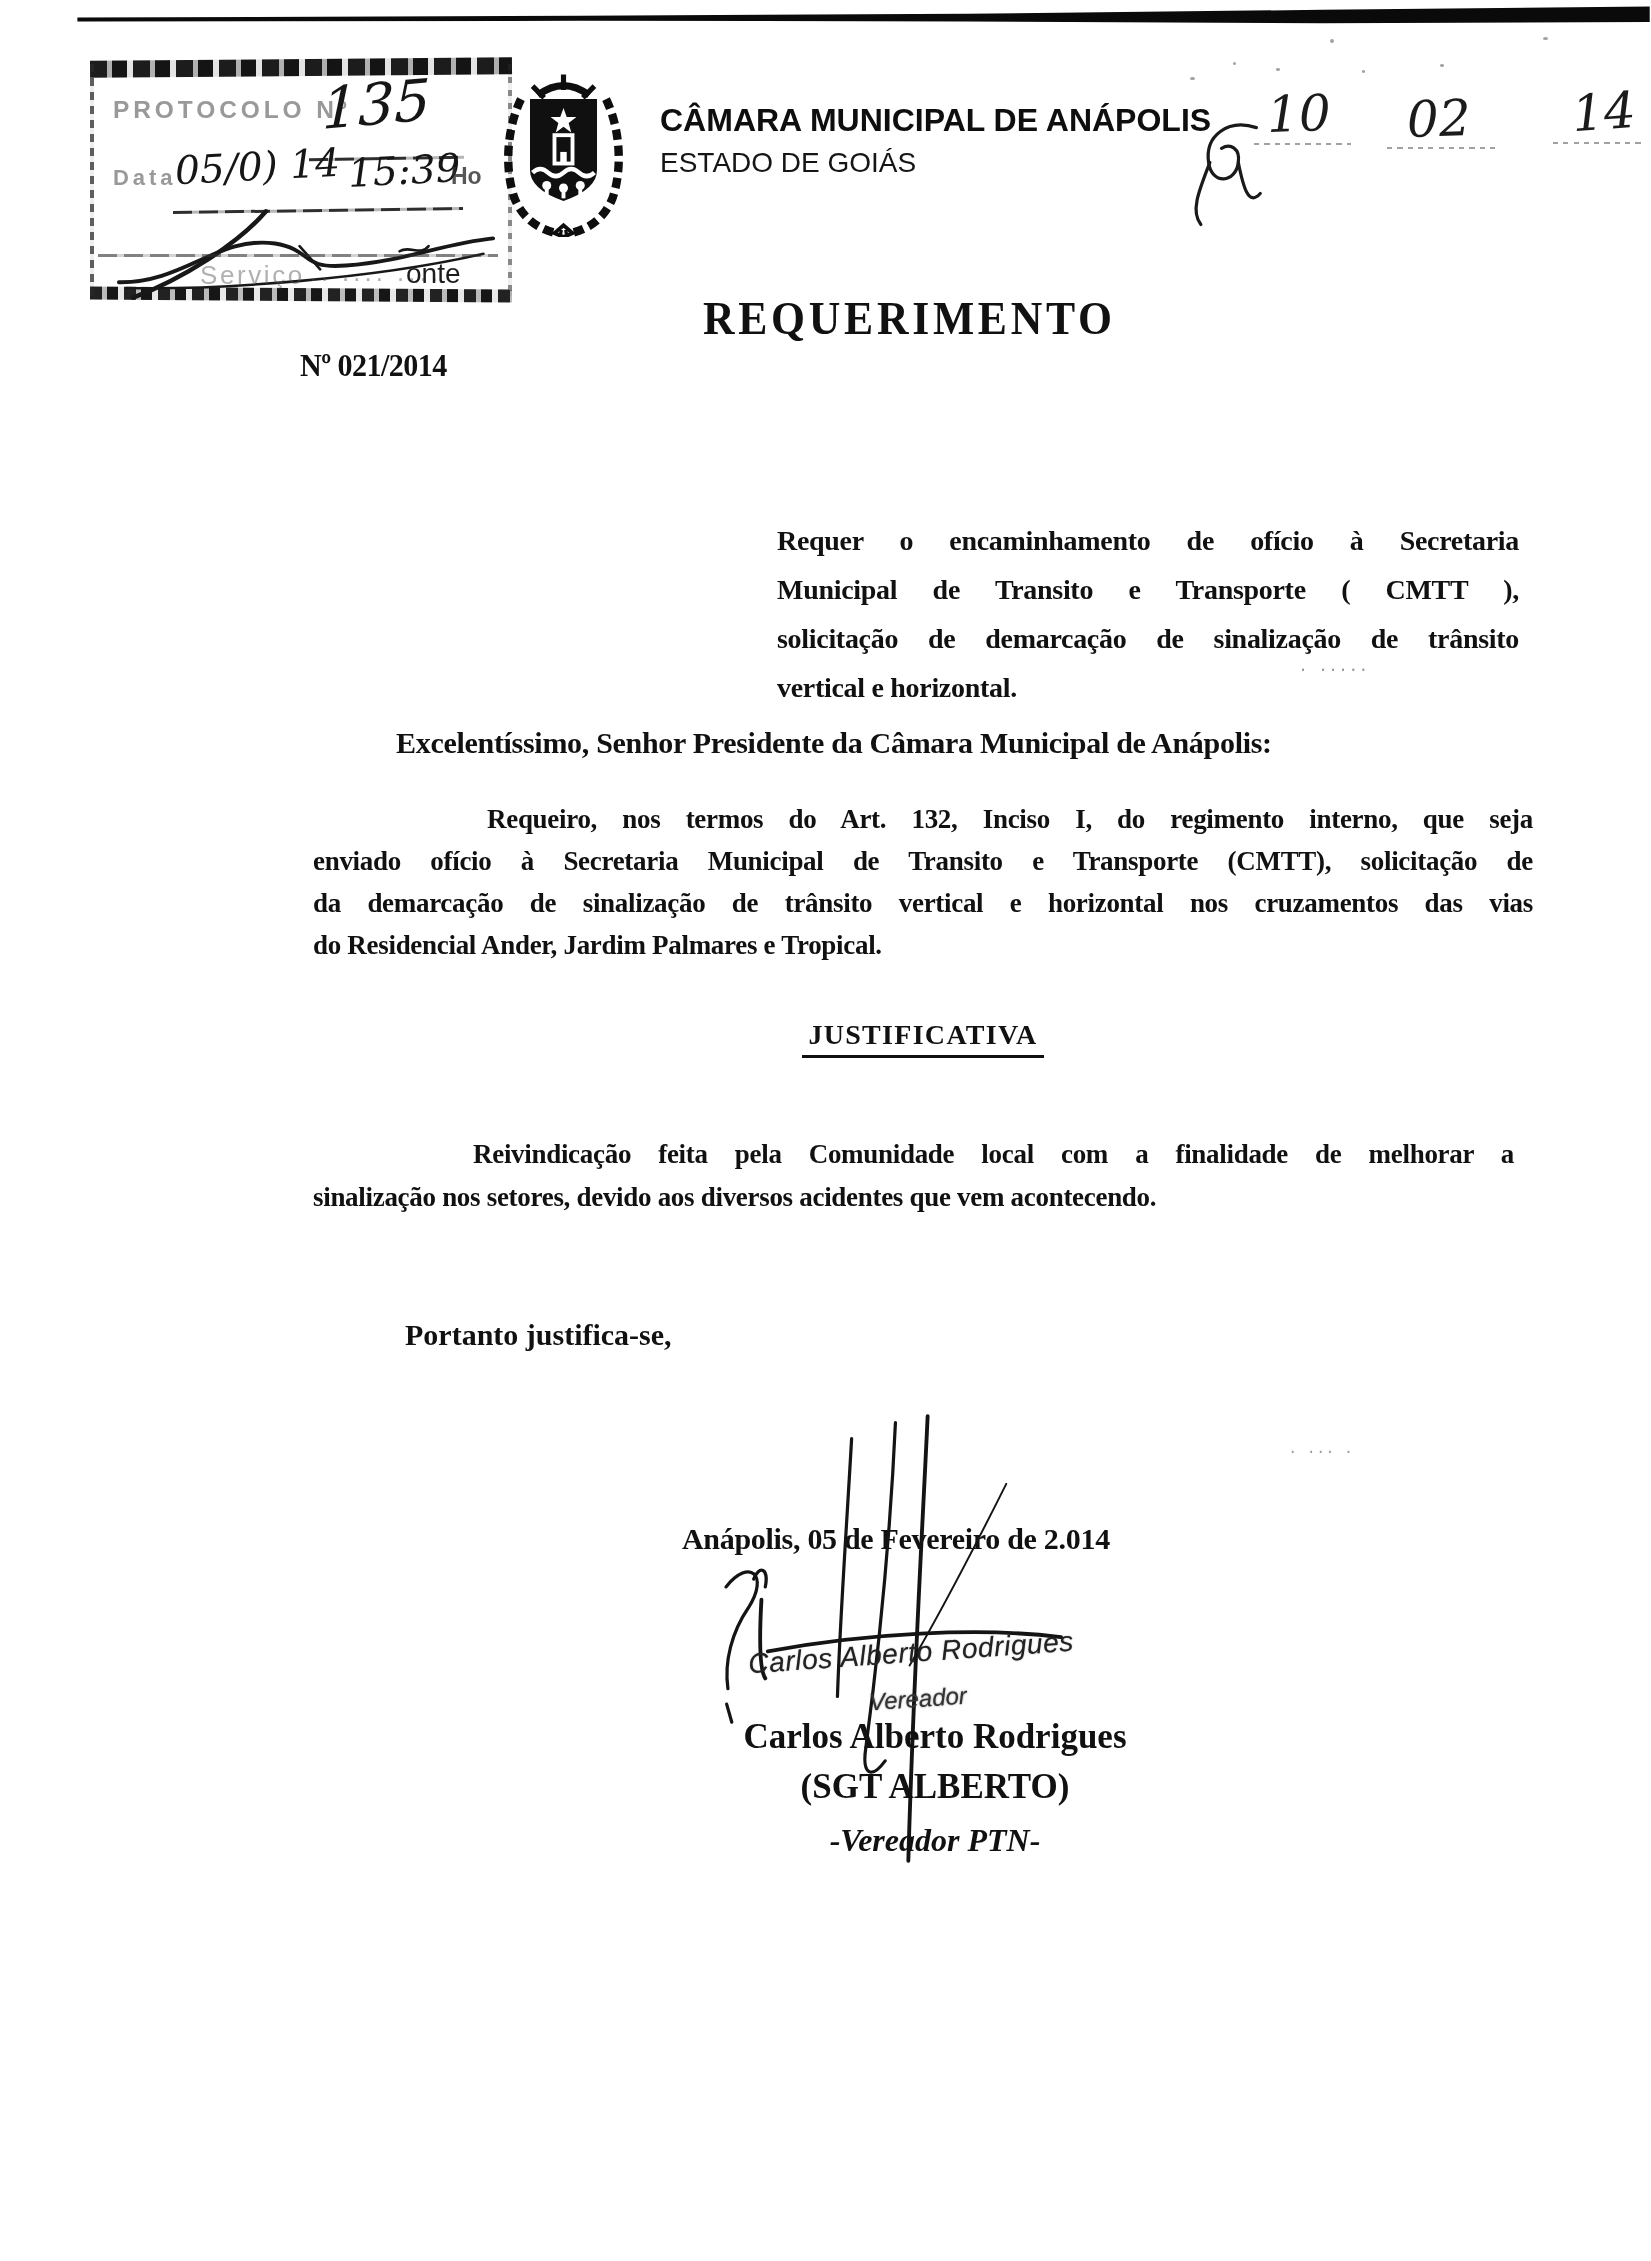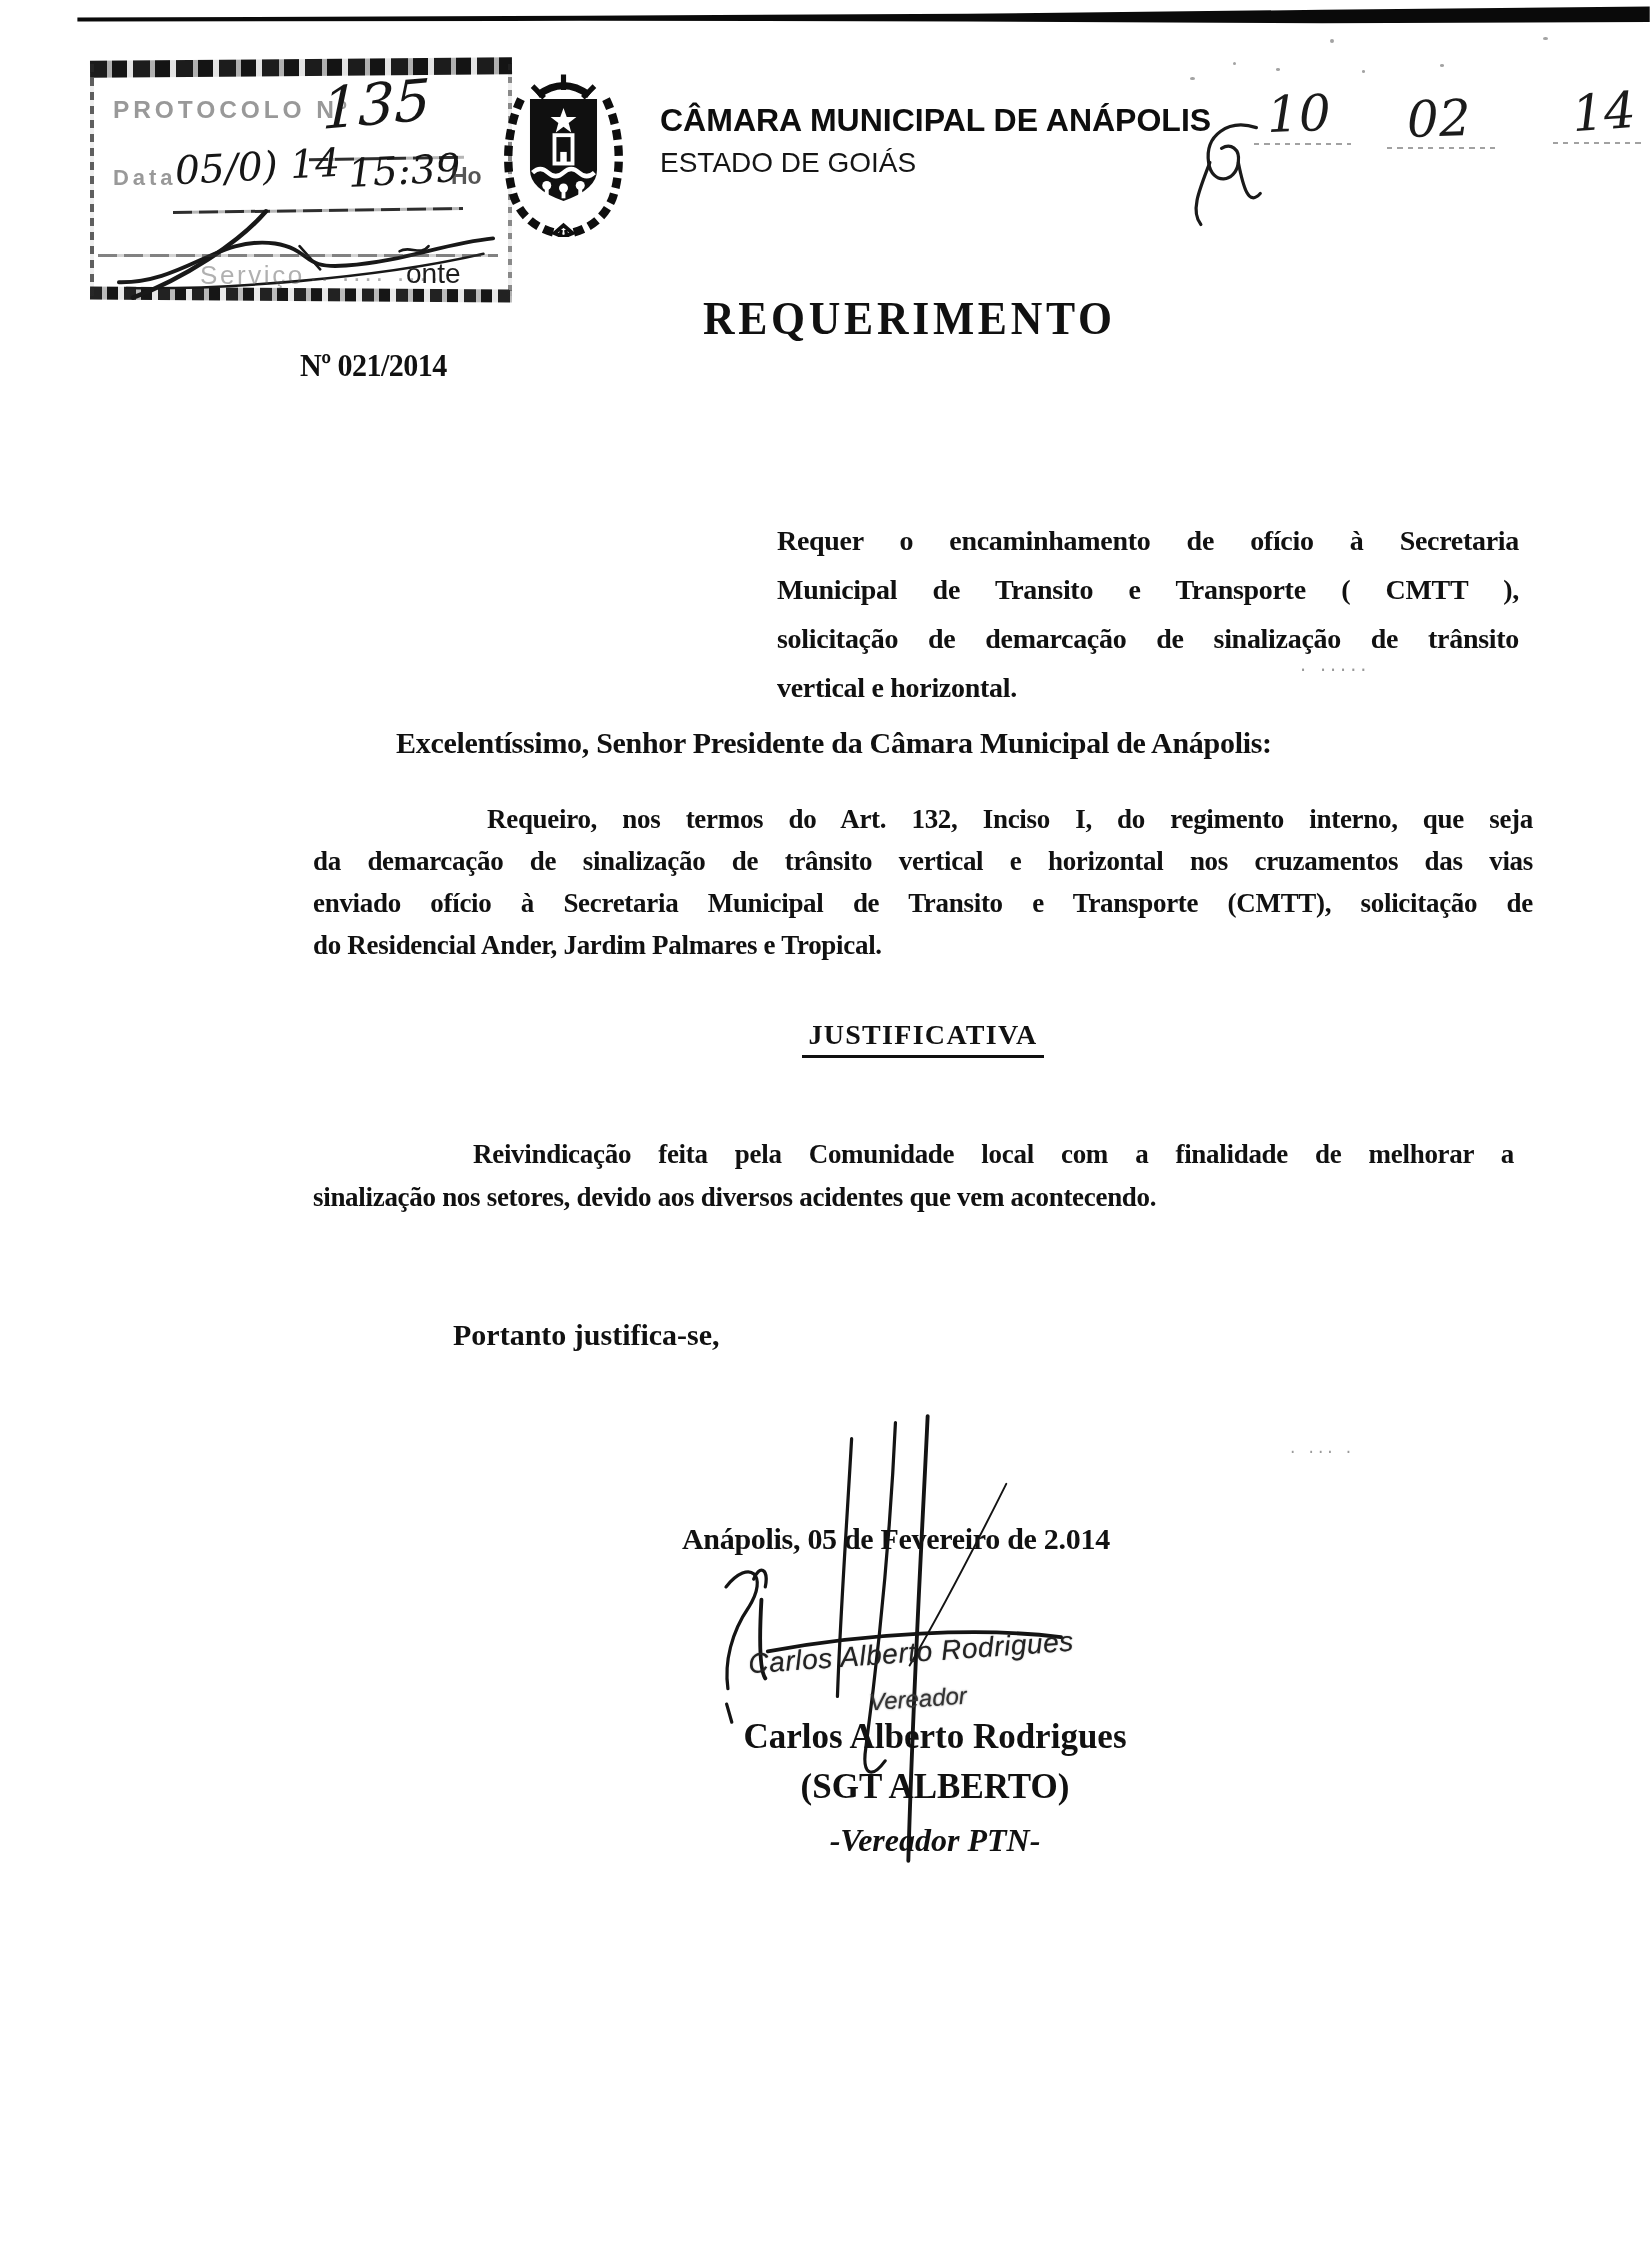--- a/index.html
+++ b/index.html
@@ -47,21 +47,21 @@
   .summary{left:777px;top:516px;width:742px;font-size:28px;line-height:49px;font-weight:bold;letter-spacing:-0.3px;}
   .jline{text-align:justify;text-align-last:justify;}
   .lastline{text-align:left;}
   .salutation{left:396px;top:726px;font-size:30px;font-weight:bold;letter-spacing:-0.3px;}
   .bodyblock{left:313px;top:798px;width:1220px;}
   .indent1{padding-left:174px;}
   .just-head{left:802px;top:1019px;font-size:28px;font-weight:bold;letter-spacing:1.3px;
     border-bottom:3.2px solid #101010;padding:0 6.4px 3.9px 6.4px;}
   .justblock{left:313px;top:1133px;width:1201px;line-height:43px;}
   .indent2{padding-left:160px;}
-  .closing{left:405px;top:1318px;font-size:30px;font-weight:bold;margin-left:48px;}
+  .closing{left:405px;top:1318px;font-size:30px;font-weight:bold;}
   .dateline{left:682px;top:1522px;font-size:30px;font-weight:bold;letter-spacing:-0.3px;}
   
   .sig-svg{left:697px;top:1374px;width:451px;height:516px;}
   .sig-stamp-name{left:748px;top:1637px;font-family:"Liberation Sans",sans-serif;font-style:italic;
     font-size:28px;color:#222;transform:rotate(-4deg);letter-spacing:0.6px;text-shadow:0 0 1.3px rgba(40,40,40,.55);}
   .sig-stamp-role{left:869px;top:1685px;font-family:"Liberation Sans",sans-serif;font-style:italic;
     font-size:24px;color:#333;transform:rotate(-4deg);text-shadow:0 0 1.9px rgba(50,50,50,.7);}
   .printed{left:645px;top:1717px;width:580px;text-align:center;}
   .printed-name{font-size:35px;font-weight:bold;letter-spacing:0;}
   .printed-alias{font-size:35px;font-weight:bold;margin-top:10.3px;}
@@ -165,22 +165,22 @@
     <div class="jline">Municipal de Transito e Transporte ( CMTT ),</div>
     <div class="jline">solicitação de demarcação de sinalização de trânsito</div>
     <div class="lastline">vertical e horizontal.</div>
   </div>
   <span class="abs faintdots" style="left:1300px;top:659px;">· ·····</span>
 
   <div class="abs salutation">Excelentíssimo, Senhor Presidente da Câmara Municipal de Anápolis:</div>
 
   <div class="abs para bodyblock">
     <div class="jline indent1">Requeiro, nos termos do Art. 132, Inciso I, do regimento interno, que seja</div>
+    <div class="jline">enviado ofício à Secretaria Municipal de Transito e Transporte (CMTT), solicitação de</div>
     <div class="jline">da demarcação de sinalização de trânsito vertical e horizontal nos cruzamentos das vias</div>
-    <div class="jline">enviado ofício à Secretaria Municipal de Transito e Transporte (CMTT), solicitação de</div>
     <div class="lastline">do Residencial Ander, Jardim Palmares e Tropical.</div>
   </div>
 
   <div class="abs just-head">JUSTIFICATIVA</div>
   <div class="abs para justblock">
     <div class="jline indent2">Reivindicação feita pela Comunidade local  com a finalidade de melhorar a</div>
     <div class="lastline">sinalização nos setores, devido aos diversos acidentes que vem acontecendo.</div>
   </div>
 
   <div class="abs closing">Portanto justifica-se,</div>

